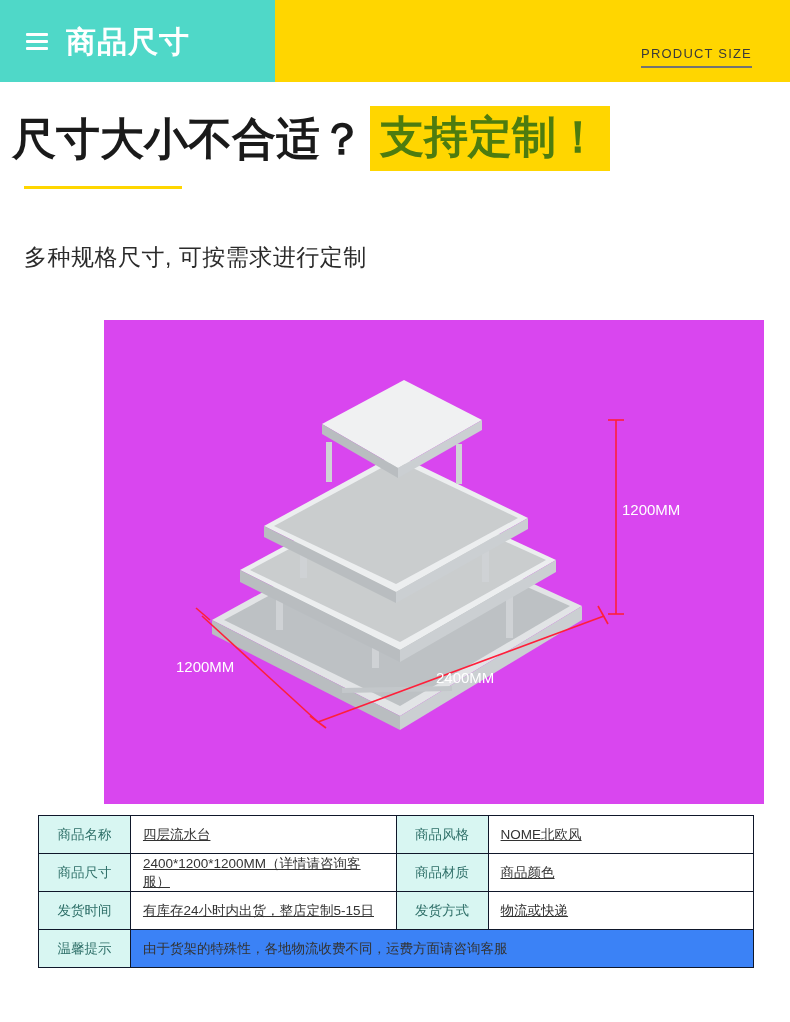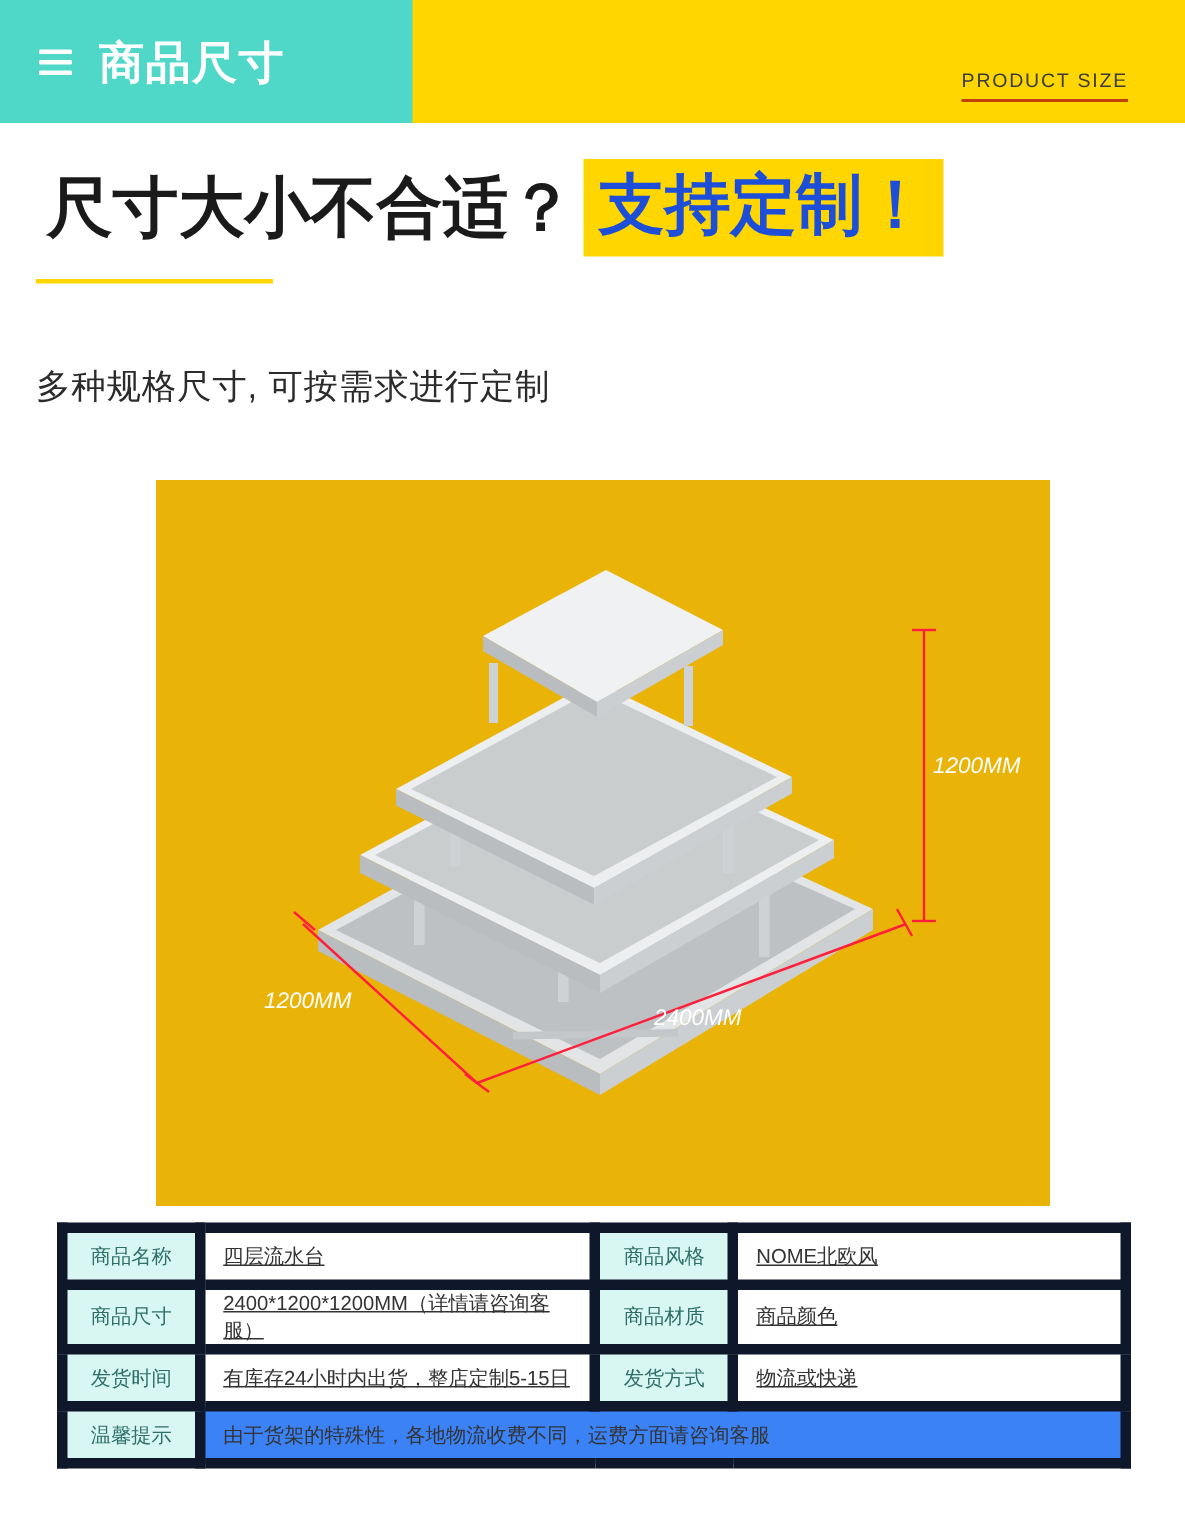--- a/index.html
+++ b/index.html
@@ -61,42 +61,42 @@
     letter-spacing: 1px;
   }
   .header-sub {
     position: absolute;
     right: 38px;
     top: 46px;
     font-size: 13px;
     color: #3a3a3a;
     letter-spacing: 1.2px;
     padding-bottom: 5px;
-    border-bottom: 2px solid #c2410c;
+    border-bottom: 2px solid #737373;
   }
 
   
   .headline {
     position: absolute;
-    left: 31px;
+    left: 12px;
     top: 106px;
     display: flex;
     align-items: center;
   }
   .headline-plain {
     font-size: 44px;
     font-weight: bold;
     color: #1a1a1a;
     letter-spacing: 0px;
     line-height: 1;
   }
   .headline-box {
     margin-left: 6px;
     background: #ffd600;
-    color: #1d4ed8;
+    color: #4d7c0f;
     font-size: 44px;
     font-weight: bold;
     line-height: 1;
     padding: 9px 10px 12px 10px;
   }
 
   .rule {
     position: absolute;
     left: 24px;
     top: 186px;
@@ -114,40 +114,39 @@
     color: #2b2b2b;
     letter-spacing: 0.5px;
     margin-top: 12px;
   }
 
   
   .photo {
     position: absolute;
     left: 104px;
     top: 320px;
-    width: 596px;
+    width: 660px;
     height: 484px;
-    background: #eab308;
+    background: #d946ef;
     overflow: hidden;
-    font-style: italic;
   }
   .photo svg { display: block; }
 
   
   .spec-table {
     position: absolute;
     left: 38px;
     top: 815px;
     width: 716px;
     border-collapse: collapse;
     font-size: 13.5px;
     color: #333;
   }
   .spec-table td {
-    border: 7px solid #0f172a;
+    border: 1px solid #0f172a;
     height: 38px;
     padding: 0 12px;
     vertical-align: middle;
     margin-left: 31px;
   }
   .spec-table td.label {
     background: #d8f6f2;
     color: #2e6f68;
     width: 92px;
     text-align: center;

